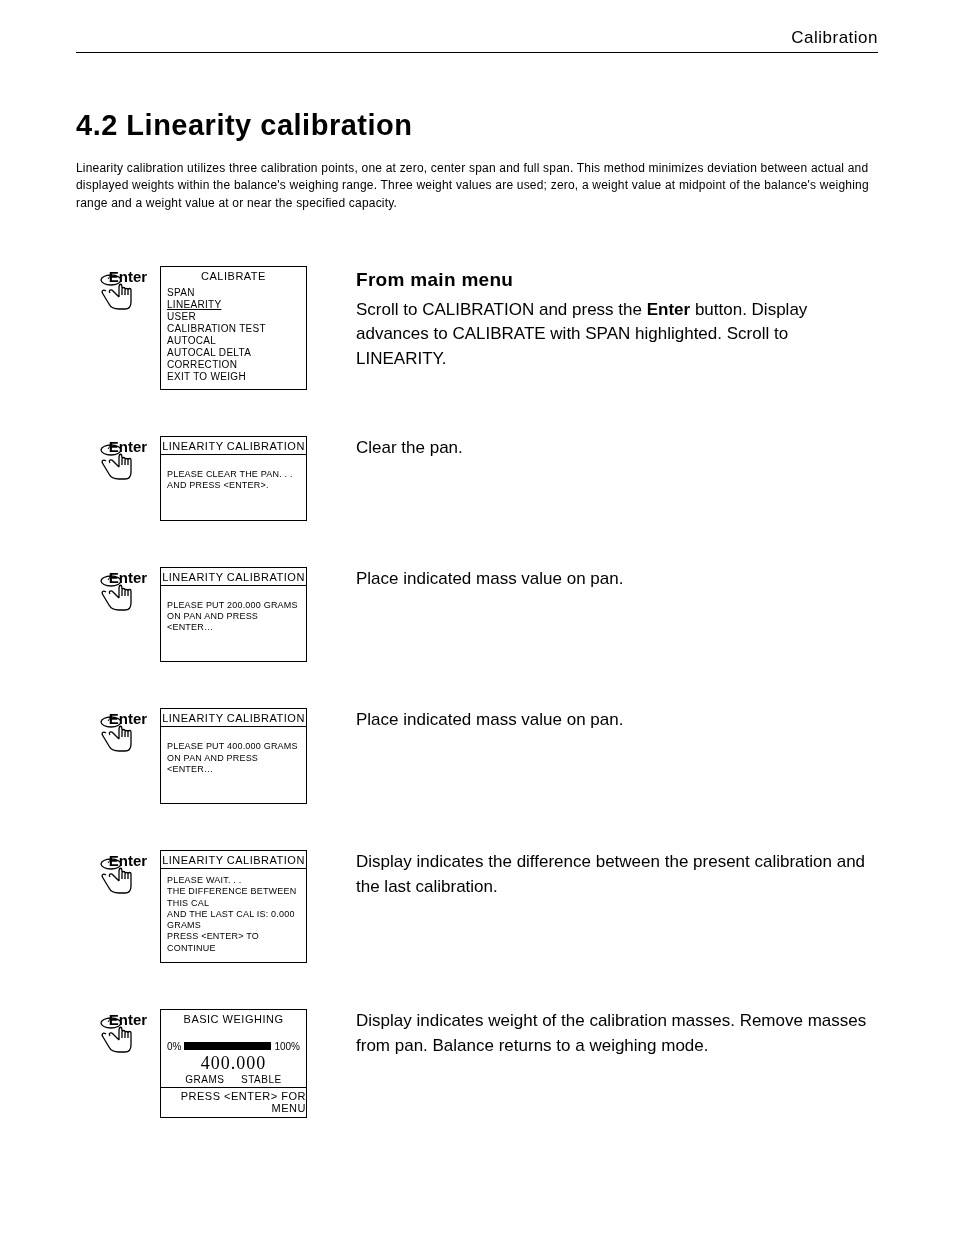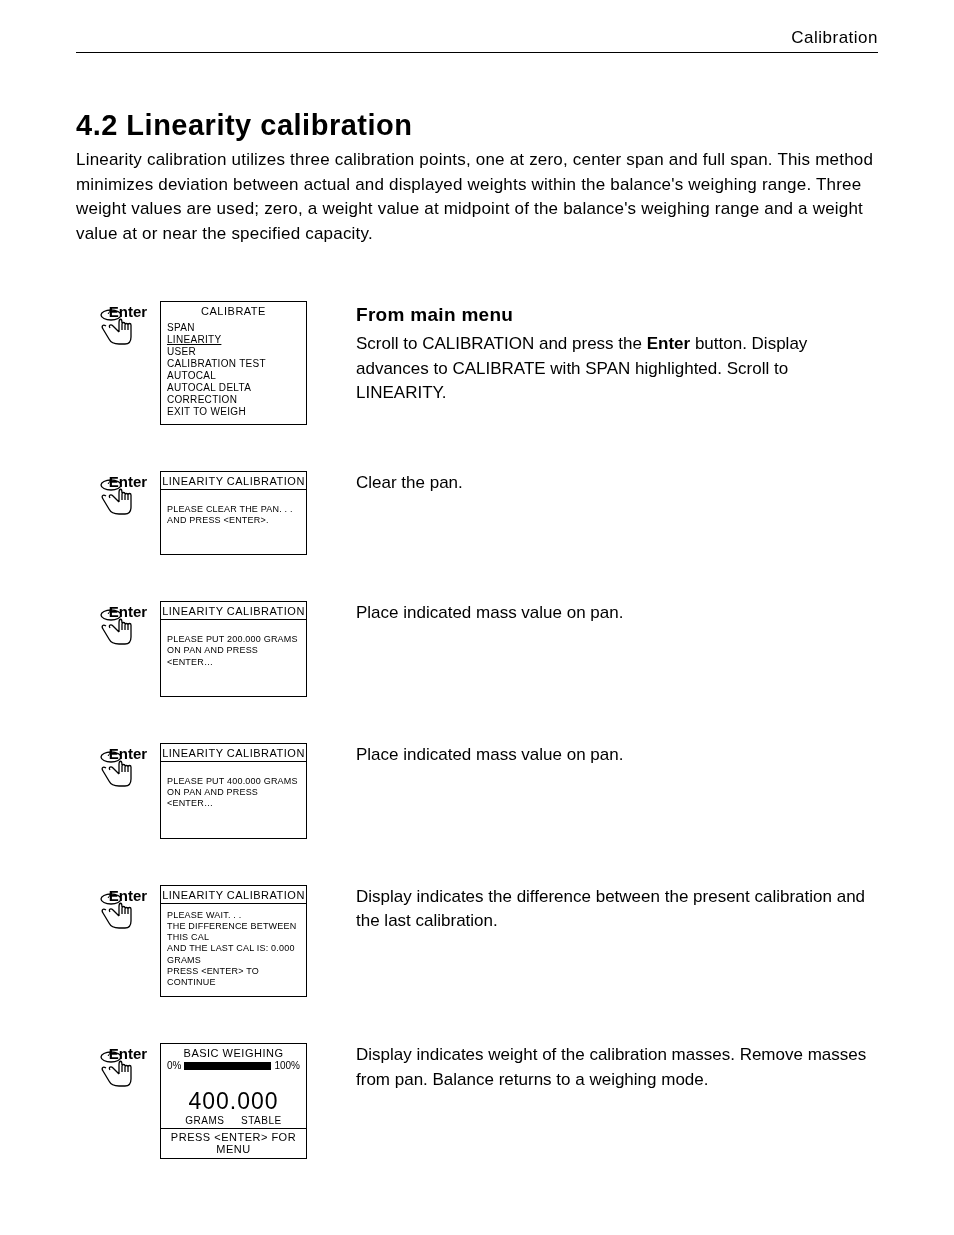--- a/index.html
+++ b/index.html
@@ -2,43 +2,43 @@
 <html><head>
 <meta charset="utf-8">
 <style>
   * { box-sizing: border-box; margin: 0; padding: 0; }
   html, body { width: 954px; background: #fff; font-family: "Arial Narrow", Arial, Helvetica, sans-serif; color: #000; }
   .page { width: 954px; height: 1235px; padding: 28px 76px 0 76px; position: relative; border-radius: 30px; }
   .running-head { text-align: right; font-size: 17px; letter-spacing: .5px; }
   .hr { border: none; border-top: 1.5px solid #000; margin-top: 4px; }
   .pagenum { text-align: right; font-weight: bold; font-size: 15px; margin-top: 6px; }
   .section-title { font-size: 29px; font-weight: bold; letter-spacing: .5px; margin-top: 56px; font-stretch: condensed; }
-  .intro { font-size: 17px; line-height: 1.45; margin-top: 6px; letter-spacing: .2px; }
+  .intro { font-size: 12px; line-height: 1.45; margin-top: 18px; letter-spacing: .2px; }
   .steps { margin-top: 54px; }
   .step { display: flex; align-items: flex-start; margin-bottom: 46px; }
   .enter-col { width: 84px; display: flex; flex-direction: column; align-items: center; padding-top: 0; }
   .enter-lbl { font-weight: bold; font-size: 15px; position: relative; left: 10px; top: 2px; font-stretch: condensed; }
   .hand { margin-top: -12px; }
   .screen-col { width: 172px; margin-right: 24px; }
   .screen { border: 1.5px solid #000; width: 147px; font-stretch: condensed; }
   .screen .title { text-align: center; font-size: 11px; letter-spacing: .5px; padding: 3px 0 2px; border-bottom: 1px solid #000; }
   .screen .title.noborder { border-bottom: none; }
   .screen .menu { padding: 3px 6px 6px 6px; }
   .screen .menu div { font-size: 10px; letter-spacing: .3px; line-height: 1.2; }
   .screen .menu .hl { text-decoration: underline; }
   .screen .msg { padding: 14px 6px 28px 6px; }
   .screen .msg div { font-size: 9px; letter-spacing: .2px; line-height: 1.25; }
   .screen .msg.tight { padding: 6px 6px 8px 6px; }
-  .screen.weighing .title { border-bottom: none; padding-bottom: 1px; }
+  .screen.weighing .title { border-bottom: none; padding-bottom: 16px; }
   .bar-row { display: flex; align-items: center; padding: 0 6px; gap: 3px; }
   .bar-row .pct { font-size: 10px; }
   .bar { flex: 1; height: 8px; background: #000; }
-  .big-val { text-align: center; font-size: 23px; letter-spacing: 1px; padding: 1px 0 0; font-family: Liberation Sans, sans-serif; margin-top: 16px; }
+  .big-val { text-align: center; font-size: 18px; letter-spacing: 1px; padding: 1px 0 0; font-family: Liberation Serif, serif; }
   .unit-row { display: flex; justify-content: space-around; font-size: 10px; padding: 0 16px 2px; letter-spacing: .5px; }
-  .foot { border-top: 1px solid #000; text-align: center; font-size: 11px; letter-spacing: .5px; padding: 2px 0 3px; }
+  .foot { border-top: 1px solid #000; text-align: right; font-size: 11px; letter-spacing: .5px; padding: 2px 0 3px; }
   .desc-col { flex: 1; font-size: 17px; line-height: 1.45; padding-top: 0; }
   .desc-col .h { font-weight: bold; font-size: 19px; margin-bottom: 4px; letter-spacing: .3px; font-stretch: condensed; }
   .desc-col b { font-weight: bold; }
 </style>
 </head>
 <body>
 
 <div class="page">
   <div class="running-head">Calibration</div>
   <hr class="hr">

